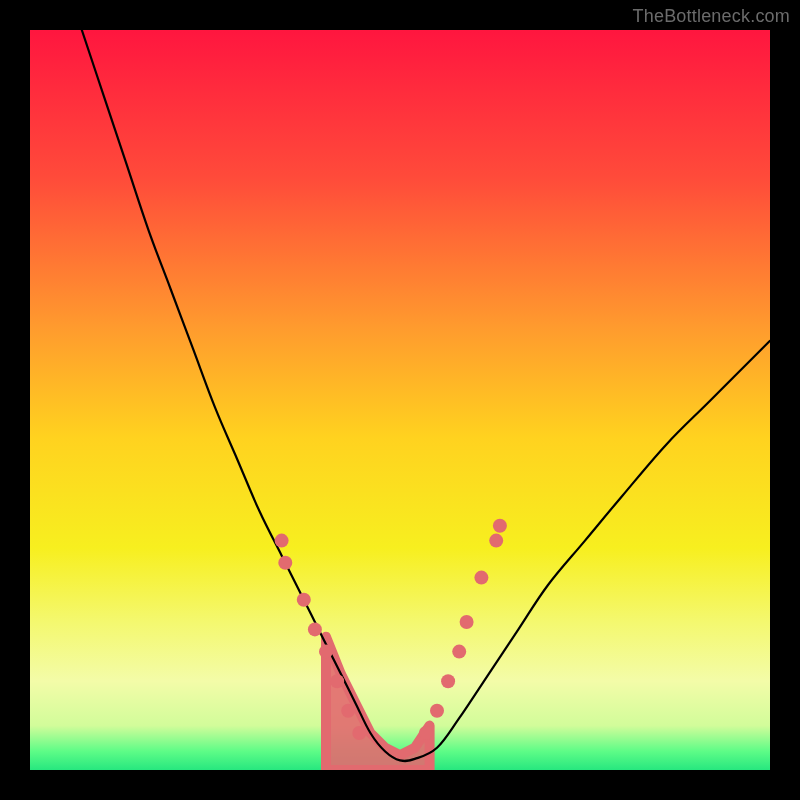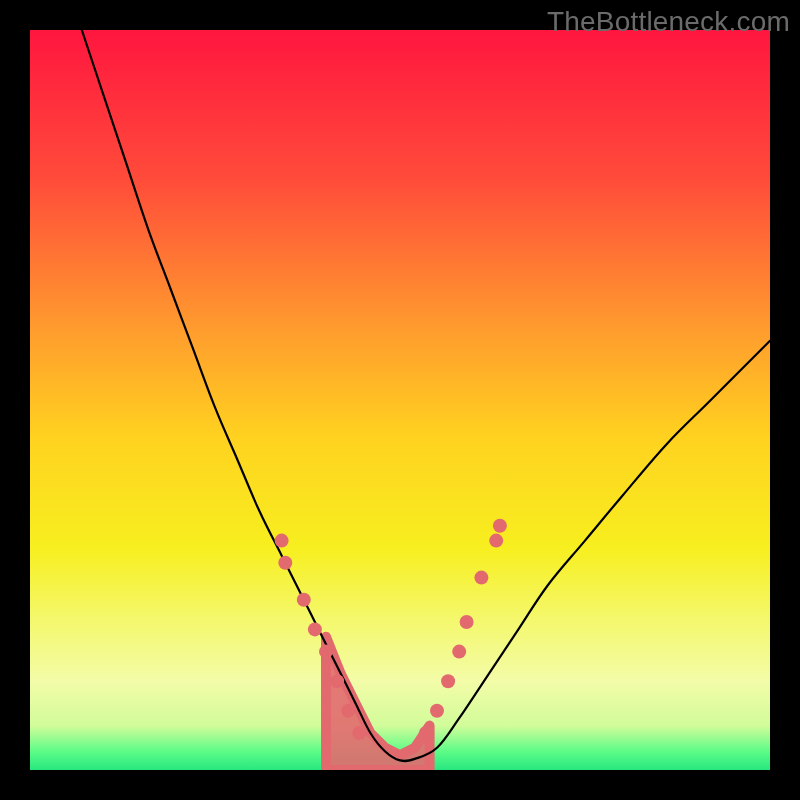--- a/index.html
+++ b/index.html
@@ -23,21 +23,21 @@
     top: 30px;
     width: 740px;
     height: 740px;
     overflow: hidden;
   }
   .watermark {
     position: absolute;
     top: 6px;
     right: 10px;
     color: #6b6b6b;
-    font-size: 28px;
+    font-size: 18px;
     letter-spacing: 0.2px;
     z-index: 20;
     user-select: none;
   }
   svg { display: block; }
 </style>
 </head>
 <body>
 
 <div class="frame">

